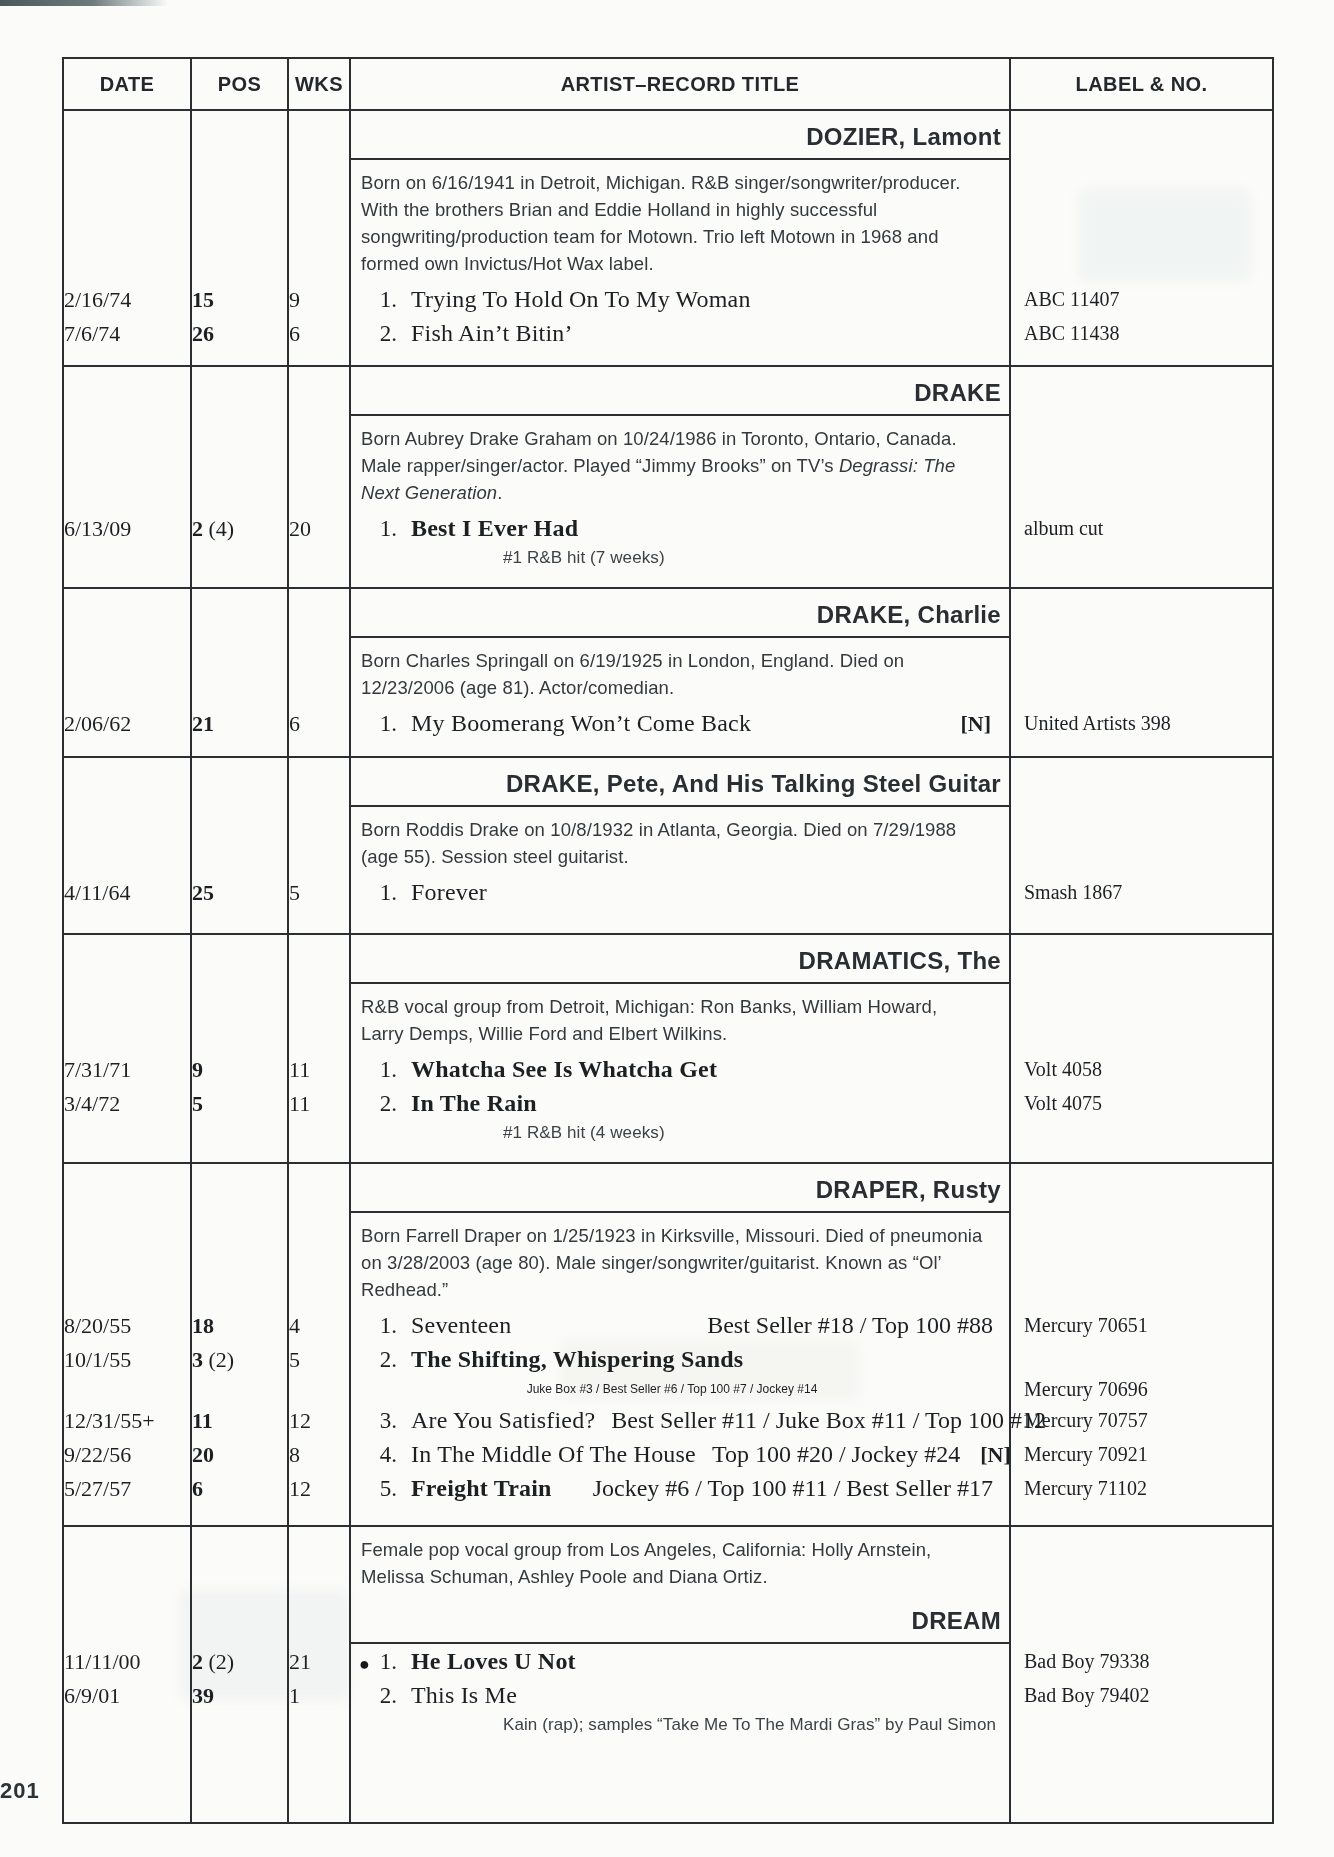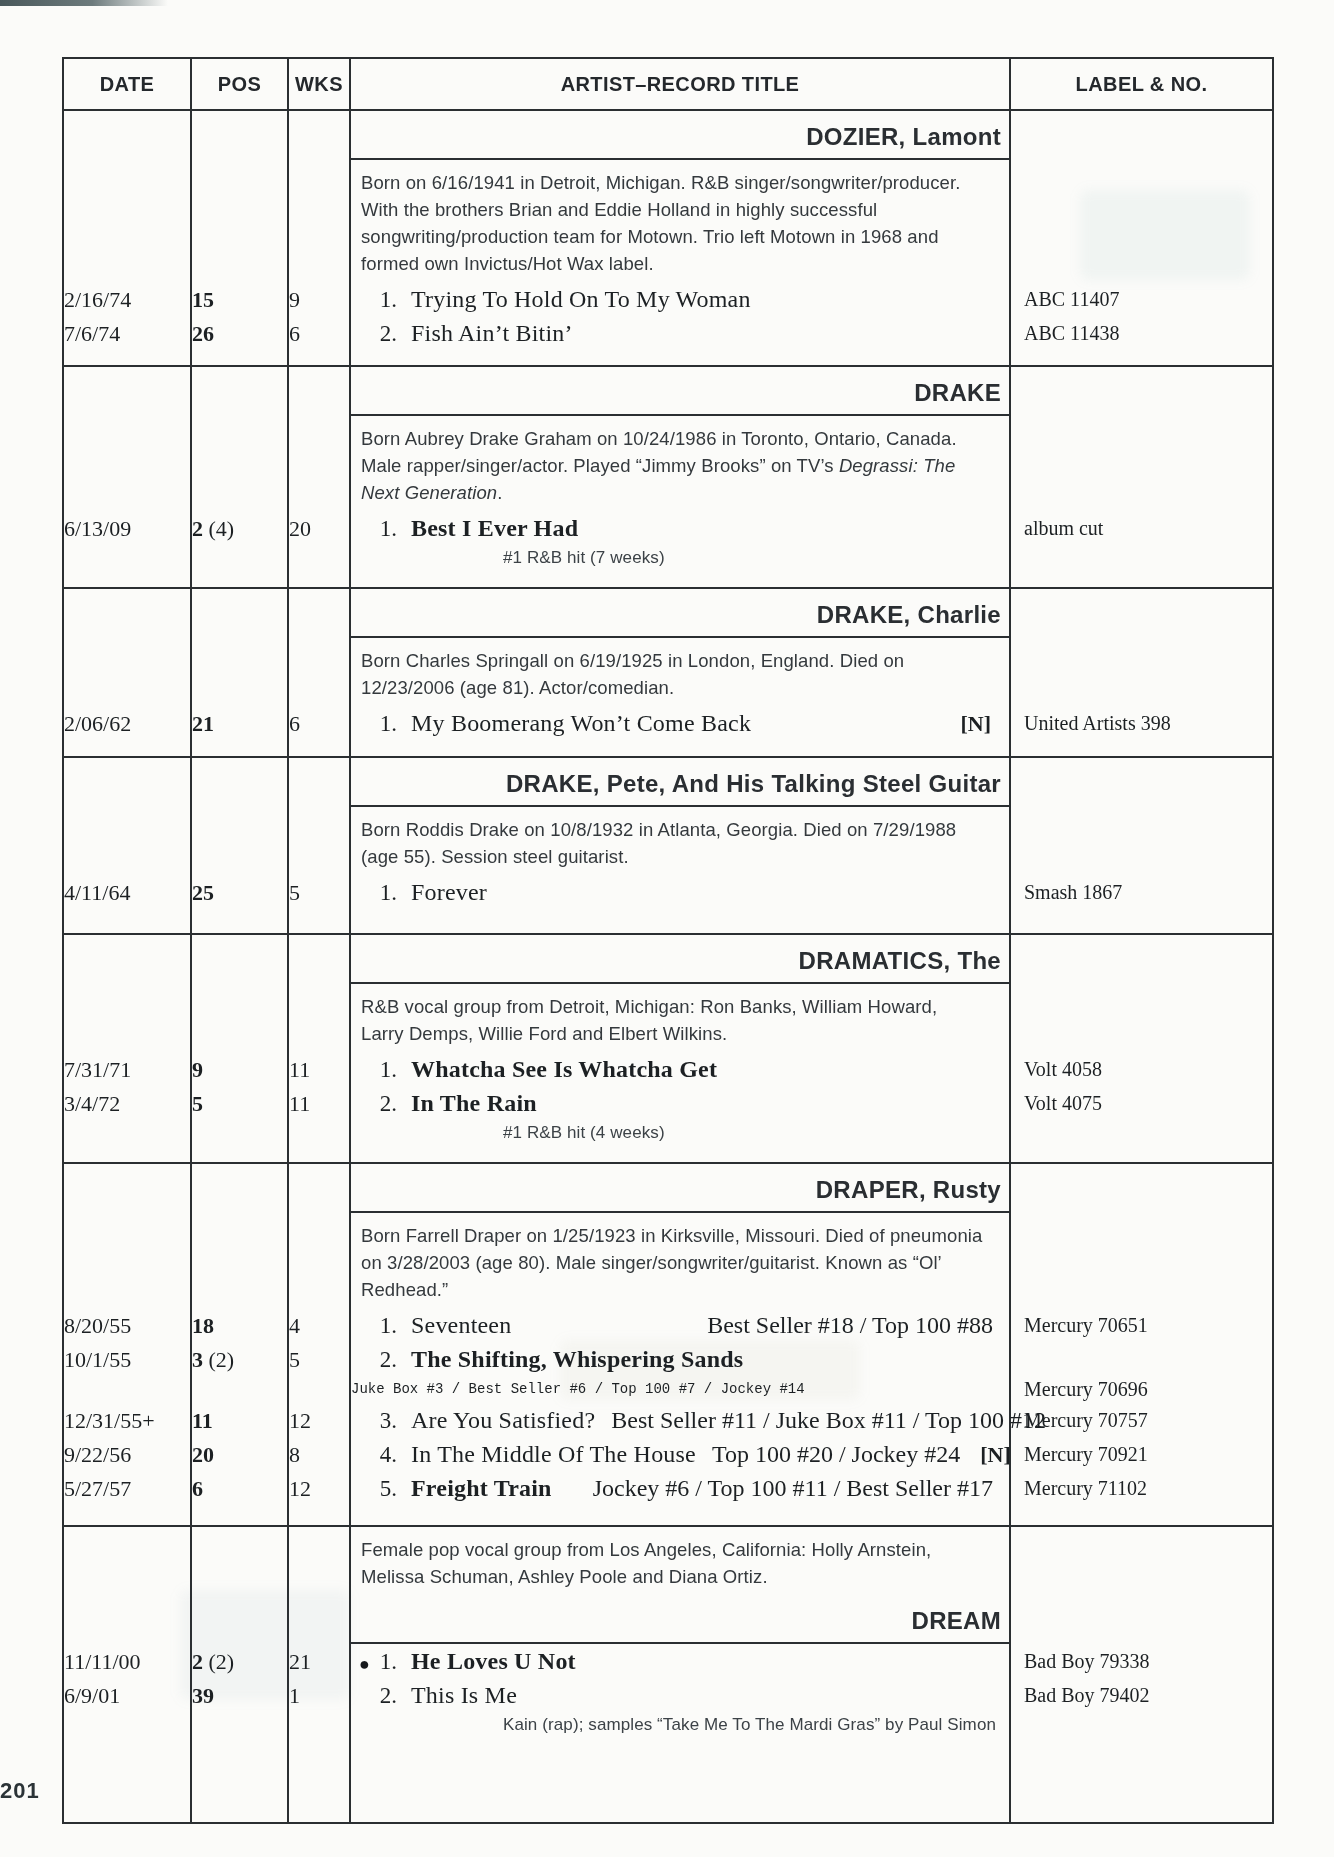--- a/index.html
+++ b/index.html
@@ -81,21 +81,21 @@
     font-family:var(--serif); font-size:23px;
     width:46px; text-align:right; flex:0 0 46px; margin-right:14px;
   }
   .etitle{font-family:var(--serif); font-size:24px; letter-spacing:0.2px; white-space:nowrap;}
   .etitle.bold{font-weight:bold;}
   .edetails{
     font-family:var(--serif); font-size:24px; margin-left:auto; padding-left:16px;
     white-space:nowrap; padding-right:6px;
   }
   .edetails-line{
-    font-family:Liberation Mono, monospace; font-size:14px; text-align:left;
+    font-family:Liberation Sans, sans-serif; font-size:12px; text-align:center;
     padding-right:16px; line-height:27px;
   }
   .eflag{font-family:var(--serif); font-size:22px; font-weight:bold; padding-left:14px;}
   .eflag.alone{margin-left:auto; padding-right:8px;}
   .bullet-ic{
     position:absolute; left:8px; top:3px; font-size:18px; color:#16191c;
   }
   .enote{
     font-size:17px; color:#3c4247; line-height:26px; padding-left:152px;
     letter-spacing:0.1px;

